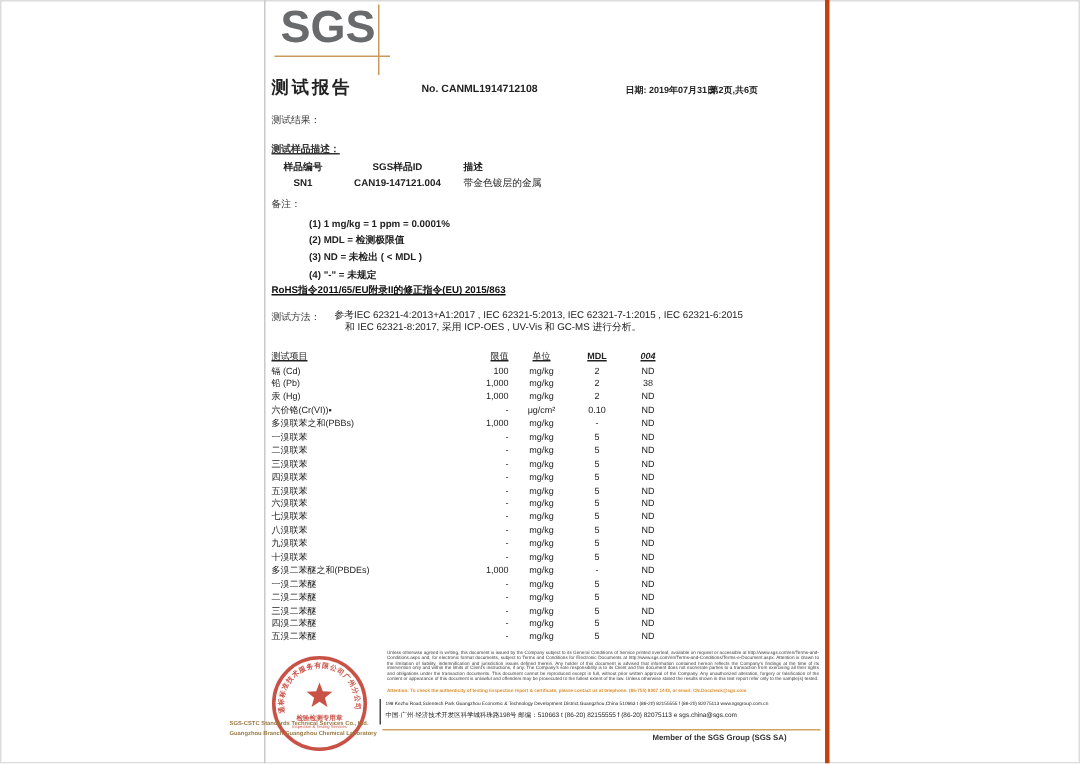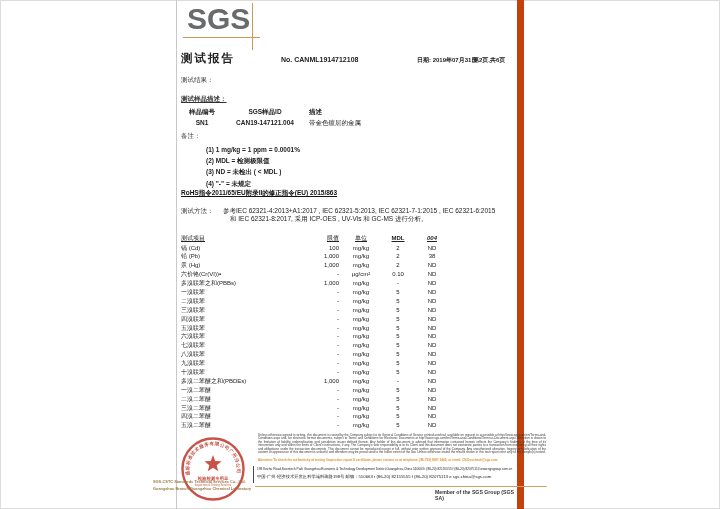--- a/index.html
+++ b/index.html
@@ -3,22 +3,22 @@
 <meta charset="utf-8">
 <style>
   html,body{margin:0;padding:0;}
   body{
     width:720px;height:509px;background:#ffffff;position:relative;overflow:hidden;
     font-family:"Liberation Sans", sans-serif;color:#1c1c1c;
     -webkit-font-smoothing:antialiased;
   }
   .frame{position:absolute;inset:0;border:1px solid #dcdcdc;pointer-events:none;}
   .content{
-    position:absolute;left:176px;top:0;width:348px;height:509px;
-    border-left:1px solid #c9c9c9;border-right:7px solid #c2410c;
+    position:absolute;left:176px;top:0;width:377px;height:509px;
+    border-left:1px solid #c9c9c9;border-right:3px solid #c2410c;
     box-sizing:border-box;
   }
   .abs{position:absolute;}
 
   
   .logo-text{left:10px;top:2px;font-size:30px;font-weight:700;color:#696a6c;letter-spacing:0px;line-height:34px;}
   .crop-h{left:6px;top:37px;width:77px;height:1.3px;background:#c99a5d;}
   .crop-v{left:74.5px;top:3px;width:1.3px;height:47px;background:#c99a5d;}
 
   

